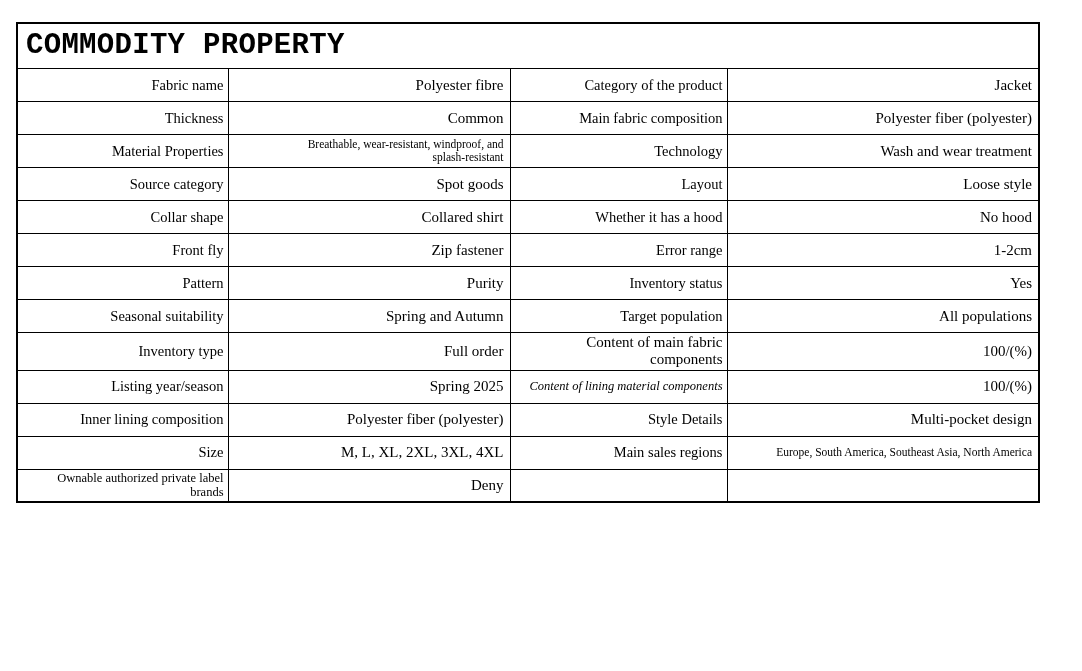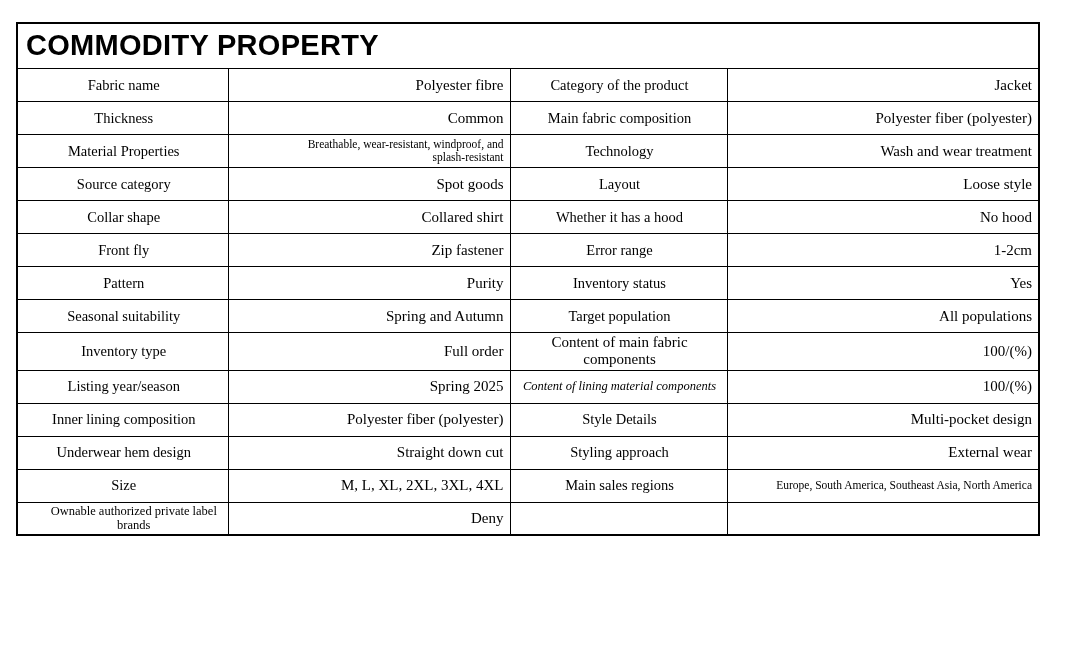--- a/index.html
+++ b/index.html
@@ -24,32 +24,32 @@
     width: 100%;
     border: 2px solid #000000;
   }
   table.spec-table td {
     border: 1px solid #000000;
     color: #000000;
     overflow: hidden;
     vertical-align: middle;
   }
   td.title-cell {
-    font-family: Liberation Sans, sans-serif;
+    font-family: Liberation Mono, monospace;
     font-weight: bold;
     font-size: 29px;
     letter-spacing: 0.3px;
     height: 40px;
     padding: 1px 8px 3px 8px;
     text-align: left;
     white-space: nowrap;
   }
   tr.data-row { height: 33px; }
   td.label-cell {
-    text-align: center;
+    text-align: right;
     padding: 1px 4px 1px 6px;
     font-size: 14.5px;
     line-height: 1.15;
     margin-top: 12px;
   }
   td.value-cell {
     text-align: right;
     padding: 1px 6px;
     font-size: 15px;
     line-height: 1.1;
@@ -132,26 +132,20 @@
           <td class="label-cell" style="font-size: 12.5px; font-style: italic;">Content of lining material components</td>
           <td class="value-cell">100/(%)</td>
         </tr>
         <tr class="data-row">
           <td class="label-cell">Inner lining composition</td>
           <td class="value-cell">Polyester fiber (polyester)</td>
           <td class="label-cell">Style Details</td>
           <td class="value-cell">Multi-pocket design</td>
         </tr>
         <tr class="data-row">
-          <td class="label-cell">Underwear hem design</td>
-          <td class="value-cell">Straight down cut</td>
-          <td class="label-cell">Styling approach</td>
-          <td class="value-cell">External wear</td>
-        </tr>
-        <tr class="data-row">
           <td class="label-cell">Size</td>
           <td class="value-cell">M, L, XL, 2XL, 3XL, 4XL</td>
           <td class="label-cell">Main sales regions</td>
           <td class="value-cell" style="font-size: 11.5px;">Europe, South America, Southeast Asia, North America</td>
         </tr>
         <tr class="data-row">
           <td class="label-cell" style="font-size: 12.5px; padding-left: 26px;">Ownable authorized private label brands</td>
           <td class="value-cell">Deny</td>
           <td class="label-cell"></td>
           <td class="value-cell"></td>

